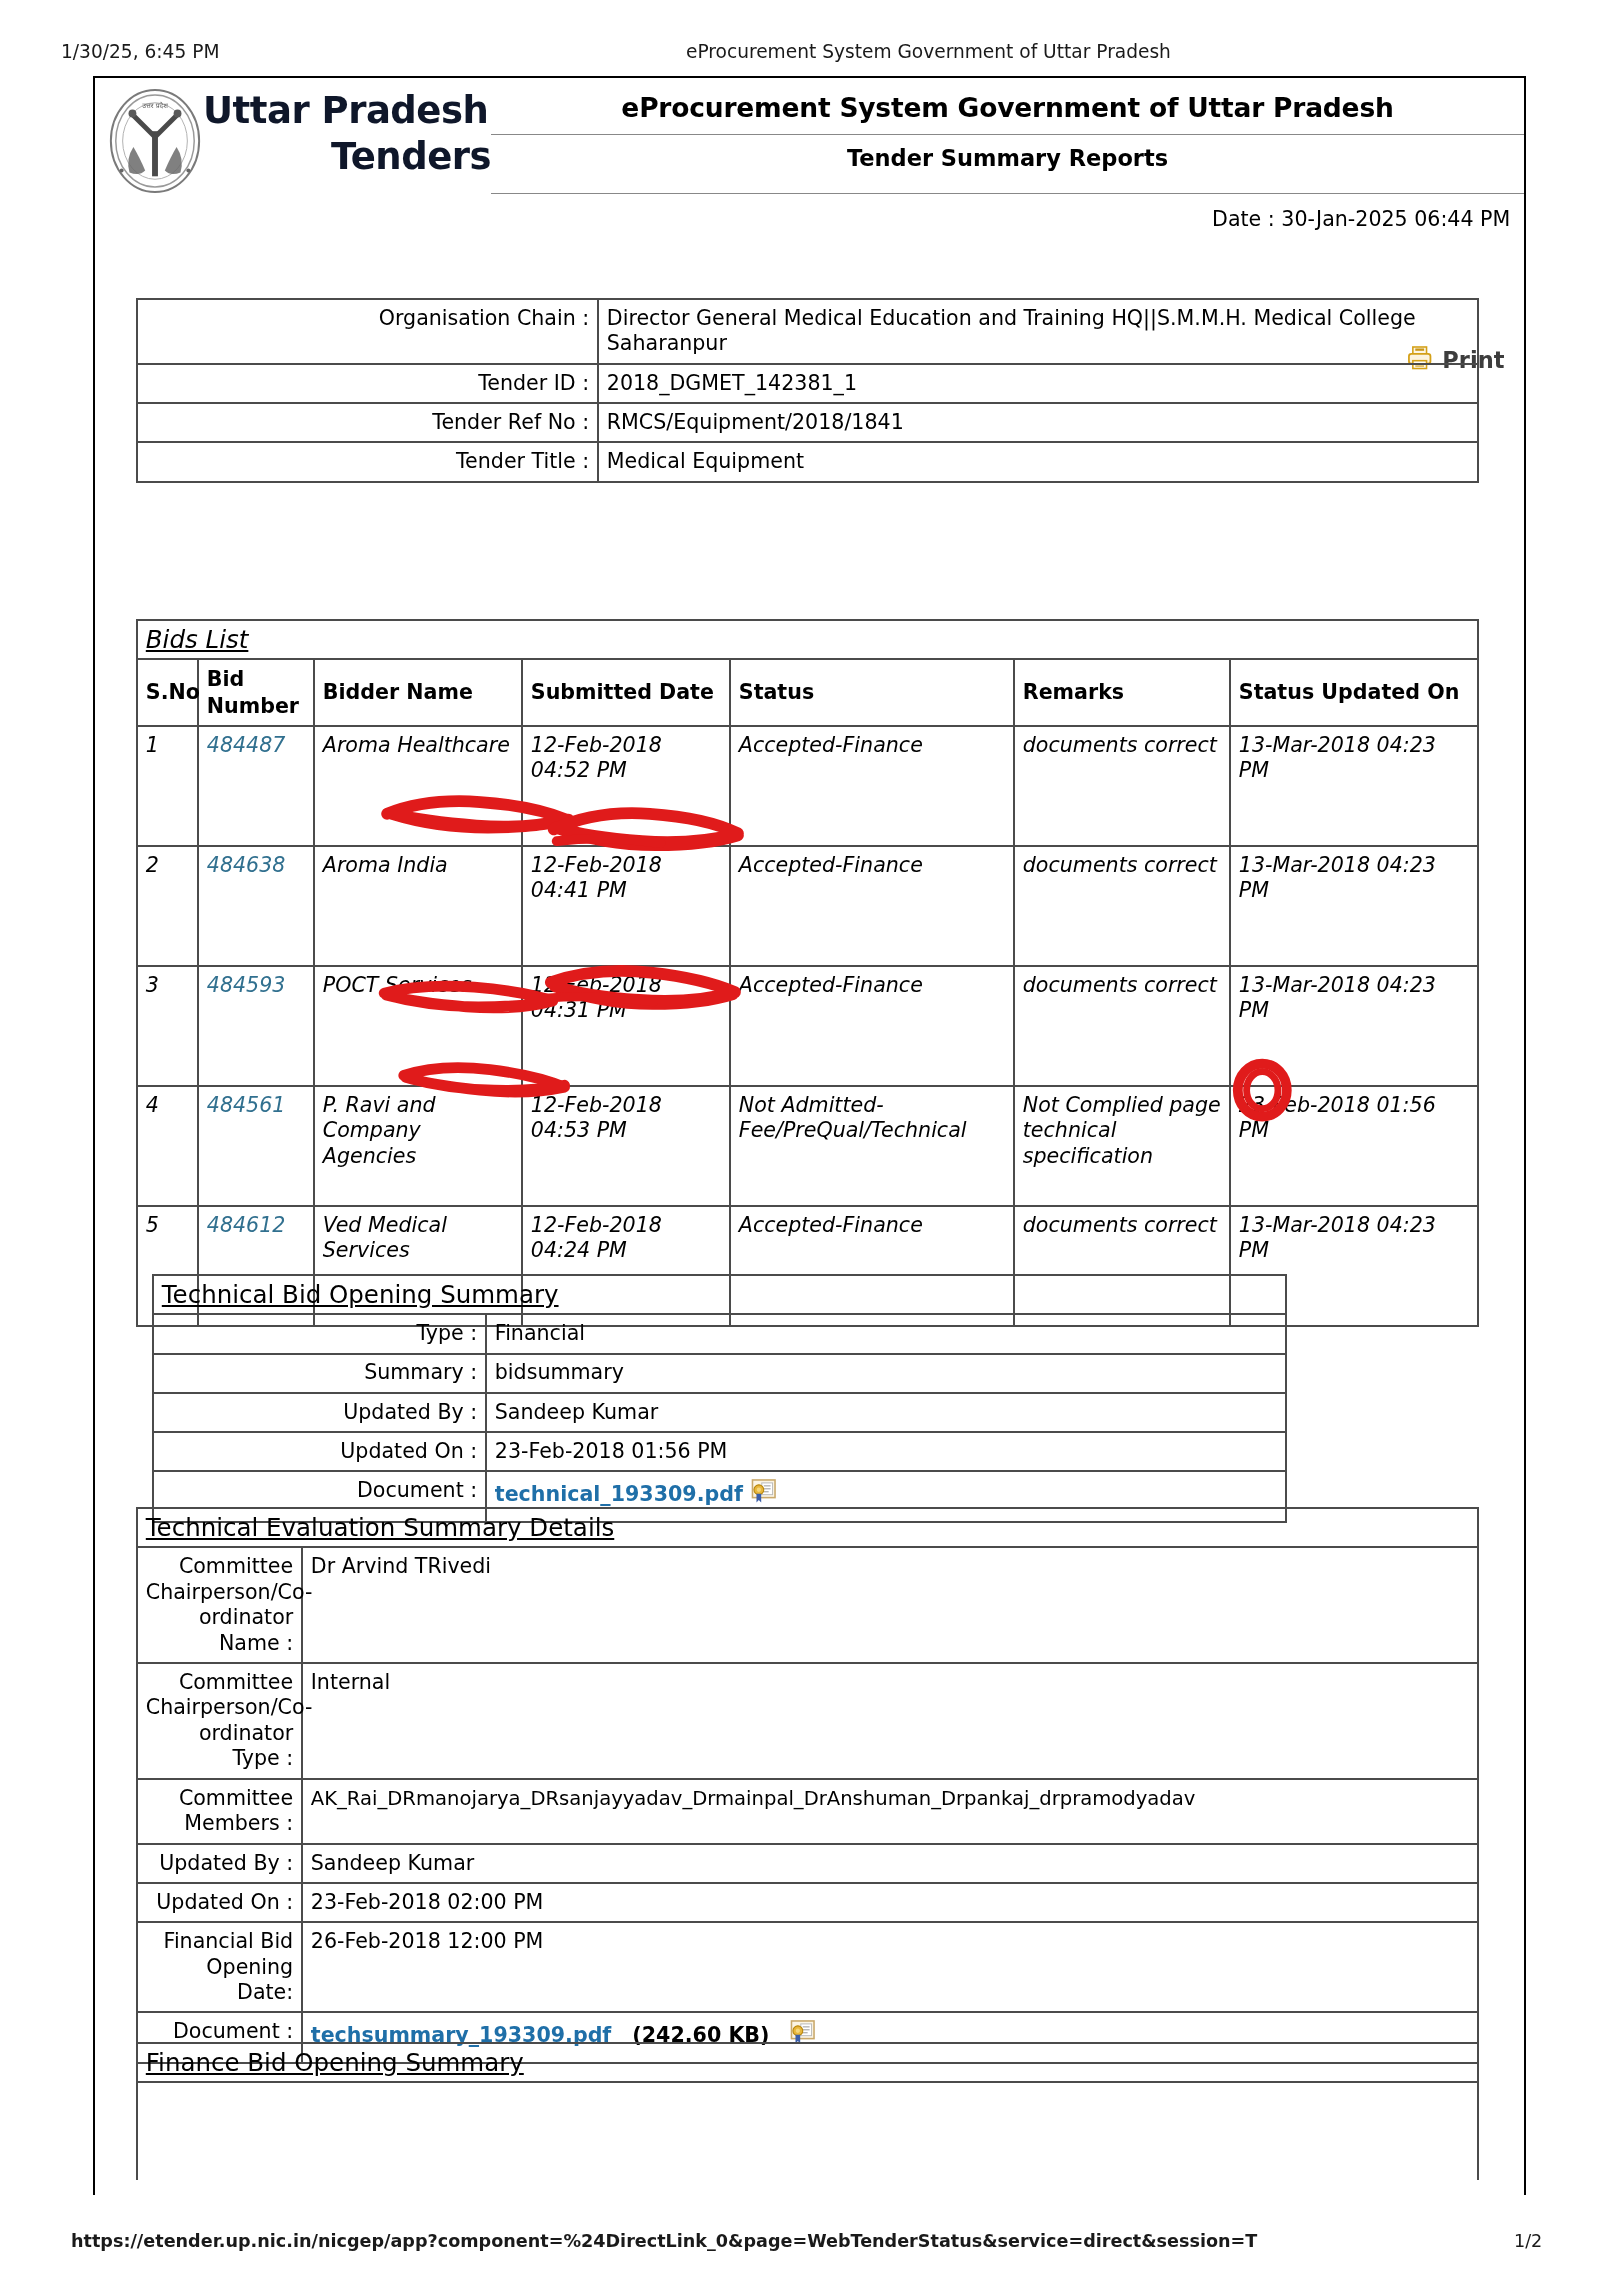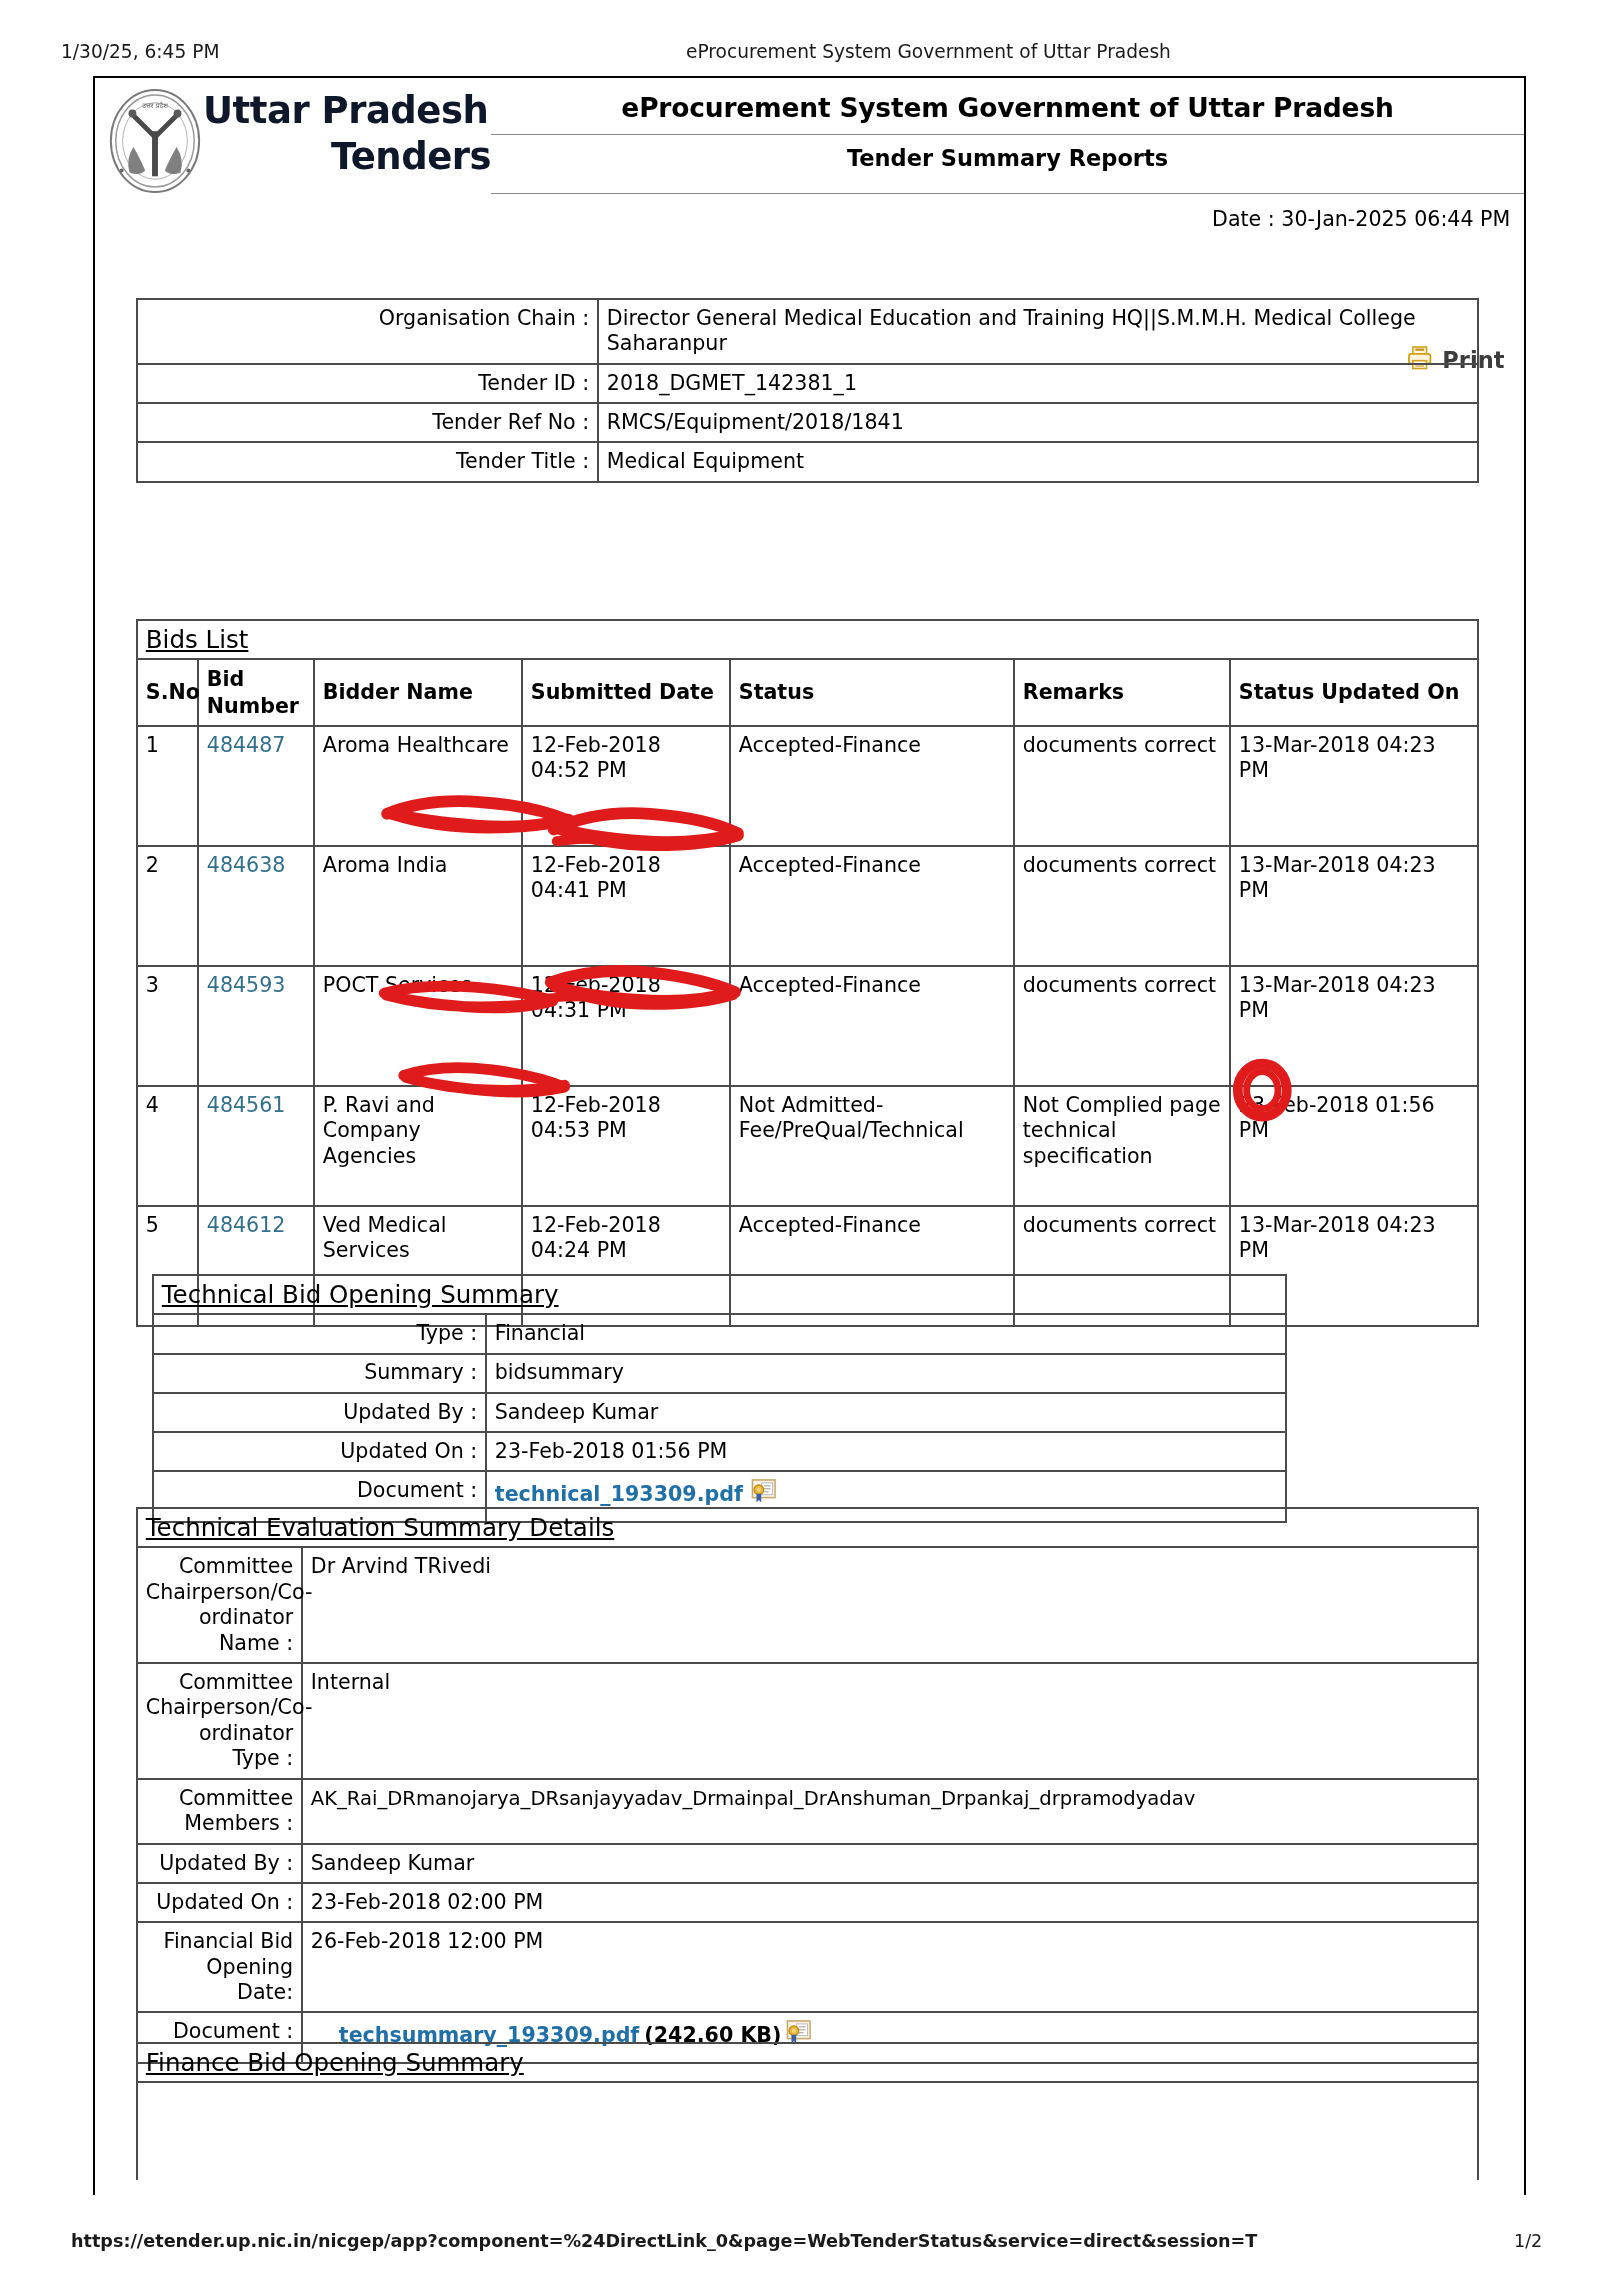--- a/index.html
+++ b/index.html
@@ -150,21 +150,21 @@
     padding: 9.8px 9.8px 11.8px 9.8px;
   }
 
   
   .bids th {
     font-weight: bold;
     vertical-align: middle;
     text-align: left;
     line-height: 26.5px;
   }
-  .bids td { vertical-align: top; }
+  .bids td { vertical-align: top; font-style: italic; }
   .bidlink { color: #31708f; }
 
   
   .flink { color: #1f6fa8; font-weight: bold; text-decoration: none; }
 
   
   .scribble {
     position: absolute;
     pointer-events: none;
   }
@@ -401,21 +401,21 @@
         <td class="lbl-norm">Updated On :</td>
         <td class="val-bold">23-Feb-2018 02:00 PM</td>
       </tr>
       <tr style="height:57px">
         <td class="lbl-norm">Financial Bid Opening Date:</td>
         <td class="val-bold">26-Feb-2018 12:00 PM</td>
       </tr>
       <tr style="height:51px">
         <td class="lbl-norm">Document :</td>
         <td class="val">
-          <span style="display:inline-flex;align-items:center;gap:5px;margin-left:28px;">
+          <span style="display:inline-flex;align-items:center;gap:21px;">
             <a class="flink" href="#">techsummary_193309.pdf</a>
             <span style="font-weight:bold">(242.60 KB)</span>
             <span>
               <svg width="25.5" height="25.5" viewBox="0 0 26 26">
                 <rect x="1.5" y="2" width="23" height="18" fill="#fbf4e4" stroke="#c9a86a" stroke-width="1.6"></rect>
                 <rect x="11" y="5" width="11" height="12" fill="#ffffff" stroke="#b9b9b9" stroke-width="1"></rect>
                 <line x1="13" y1="8" x2="20" y2="8" stroke="#a8a8a8" stroke-width="1.2"></line>
                 <line x1="13" y1="11" x2="20" y2="11" stroke="#a8a8a8" stroke-width="1.2"></line>
                 <line x1="13" y1="14" x2="18" y2="14" stroke="#a8a8a8" stroke-width="1.2"></line>
                 <circle cx="8" cy="12" r="5" fill="#e8b63b" stroke="#b8860b" stroke-width="1.1"></circle>

